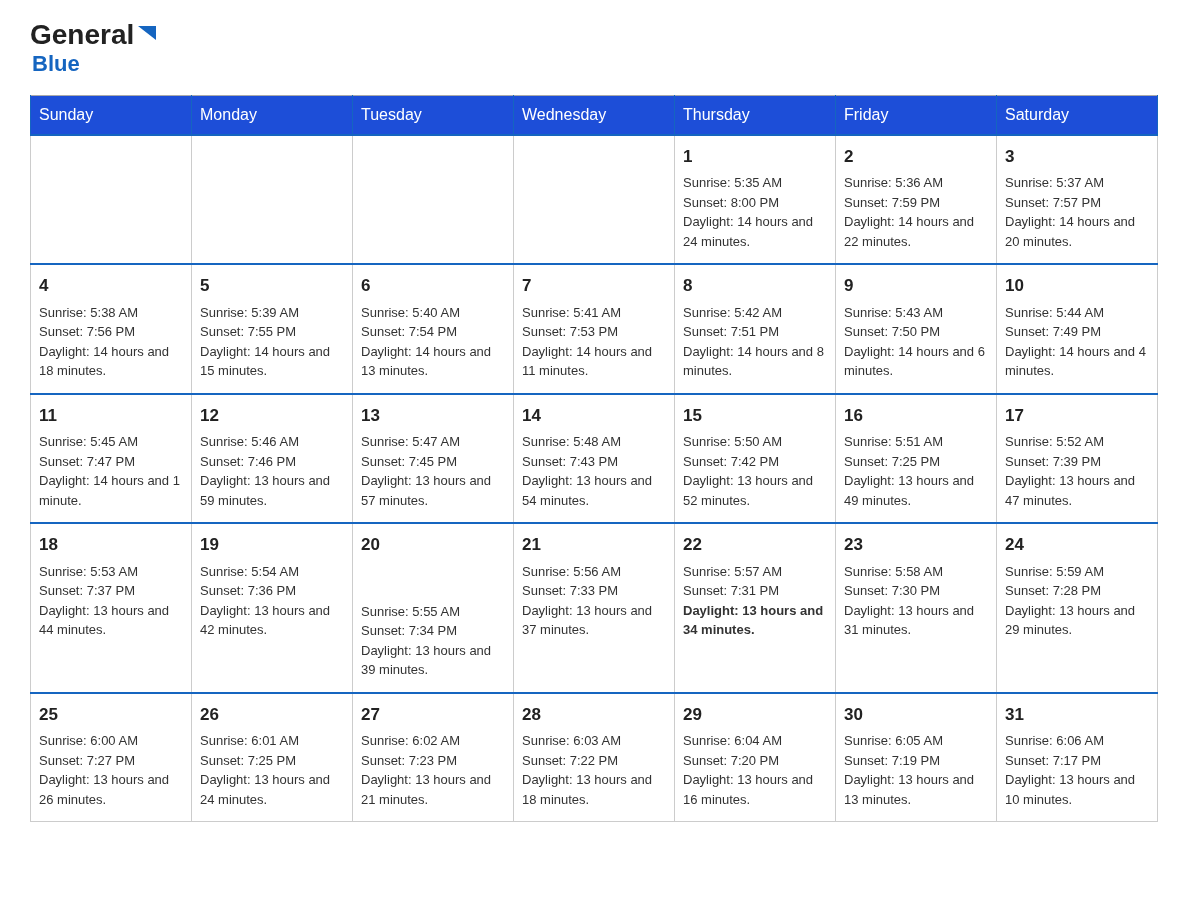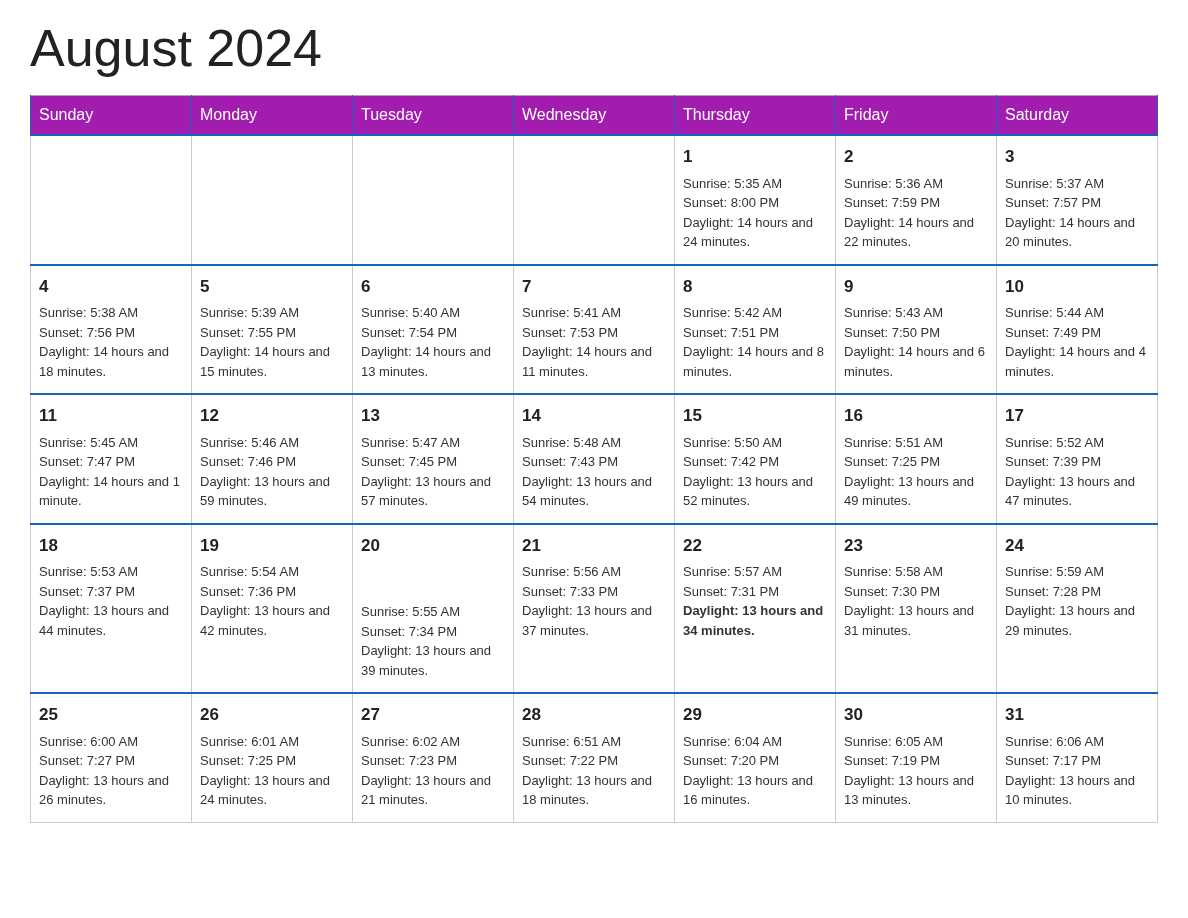--- a/index.html
+++ b/index.html
@@ -48,21 +48,21 @@
       font-size: 20px;
       color: #333;
       margin-top: 4px;
     }
     .calendar {
       width: 100%;
       border-collapse: collapse;
       border: 1px solid #aaa;
     }
     .calendar th {
-      background-color: #a21caf;
+      background-color: #1d4ed8;
       color: #fff;
       font-size: 16px;
       font-weight: normal;
       padding: 10px 8px;
       text-align: left;
       border: 1px solid #1565c0;
     }
     .calendar td {
       vertical-align: top;
       padding: 8px 8px 12px 8px;
@@ -87,22 +87,32 @@
       border-top: none;
     }
     .empty-cell {
       background: #fff;
     }
   </style>
 </head>
 <body>
 
 <div class="header-area">
+  <div class="logo-area">
+    <div style="display:flex; align-items:center; gap:2px;">
+      <span class="logo-text">General</span>
+      <span style="display:inline-block; position:relative; top:0px;">
+        <svg width="22" height="22" viewBox="0 0 22 22">
+          <polygon points="2,4 20,4 20,18" fill="#1565c0"></polygon>
+        </svg>
+      </span>
+    </div>
+    <div class="logo-blue-text">Blue</div>
+  </div>
   <div class="title-area">
-    <div class="main-title">August 2024</div>
   </div>
 </div>
 
 <table class="calendar">
   <thead>
     <tr>
 
     <th>Sunday</th>
         <th>Monday</th>
         <th>Tuesday</th>
@@ -283,21 +293,21 @@
           <span style="display: block;">Daylight: 13 hours and 24 minutes.</span>
         </td>
         <td>
           <span class="day-num">27</span>
           <span style="display: block;">Sunrise: 6:02 AM</span>
           <span style="display: block;">Sunset: 7:23 PM</span>
           <span style="display: block;">Daylight: 13 hours and 21 minutes.</span>
         </td>
         <td>
           <span class="day-num">28</span>
-          <span style="display: block;">Sunrise: 6:51 AM</span>
+          <span style="display: block;">Sunrise: 6:03 AM</span>
           <span style="display: block;">Sunset: 7:22 PM</span>
           <span style="display: block;">Daylight: 13 hours and 18 minutes.</span>
         </td>
         <td>
           <span class="day-num">29</span>
           <span style="display: block;">Sunrise: 6:04 AM</span>
           <span style="display: block;">Sunset: 7:20 PM</span>
           <span style="display: block;">Daylight: 13 hours and 16 minutes.</span>
         </td>
         <td>

